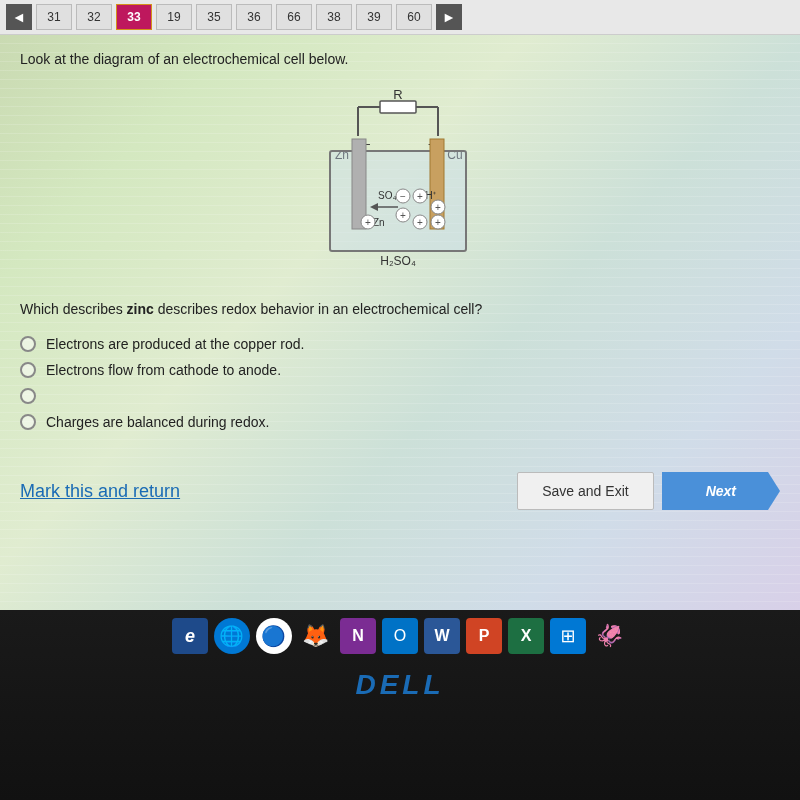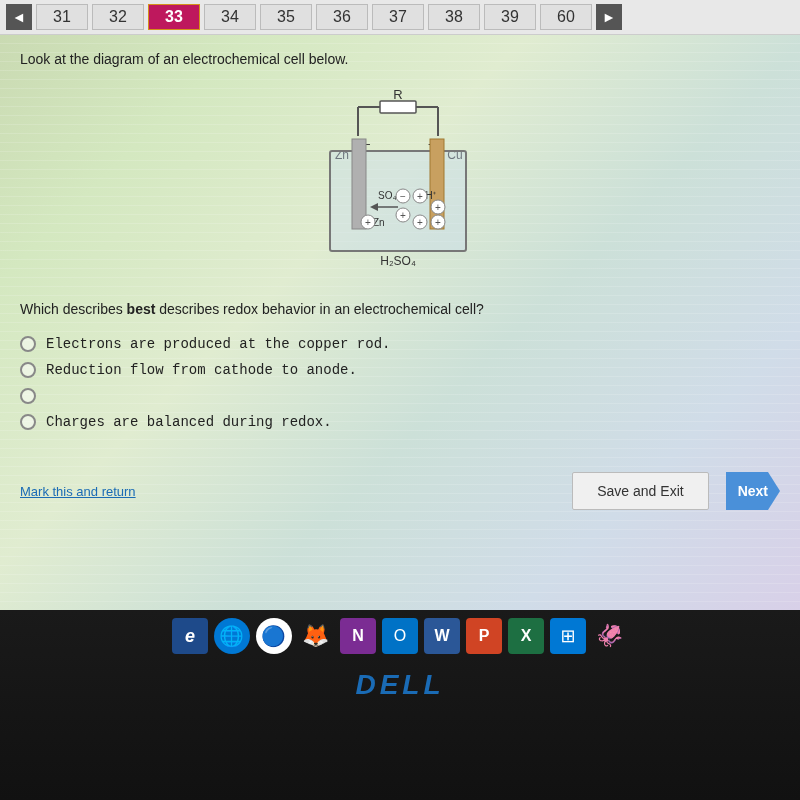--- a/index.html
+++ b/index.html
@@ -55,26 +55,26 @@
       border: none;
       cursor: pointer;
       font-size: 14px;
       display: flex;
       align-items: center;
       justify-content: center;
       font-weight: bold;
     }
 
     .nav-num {
-      width: 52px;
+      width: 36px;
       height: 26px;
       background: #e0e0e0;
       border: 1px solid #bbb;
       color: #333;
-      font-size: 16px;
+      font-size: 12px;
       display: flex;
       align-items: center;
       justify-content: center;
       cursor: pointer;
     }
 
     .nav-num.active {
       background: #be185d;
       color: white;
       border-color: #d4901a;
@@ -110,21 +110,20 @@
     }
 
     .question-text strong {
       font-weight: bold;
     }
 
     
     .options-list {
       list-style: none;
       margin-bottom: 16px;
-      font-family: Liberation Mono, monospace;
     }
 
     .option-item {
       display: flex;
       align-items: center;
       gap: 10px;
       margin-bottom: 10px;
       cursor: pointer;
     }
 
@@ -147,51 +146,52 @@
       display: flex;
       align-items: center;
       justify-content: space-between;
       padding: 10px 20px;
       position: relative;
       z-index: 5;
     }
 
     .mark-return-link {
       color: #1a6bb5;
-      font-size: 13px;
+      font-size: 18px;
       text-decoration: underline;
       cursor: pointer;
       background: none;
       border: none;
     }
 
     .button-group {
       display: flex;
-      gap: 17px;
+      gap: 8px;
     }
 
     .save-exit-btn {
       background: #f0f0f0;
       border: 1px solid #bbb;
       color: #333;
       padding: 10px 24px;
       font-size: 14px;
       cursor: pointer;
       border-radius: 2px;
     }
 
     .next-btn {
       background: #4a90d9;
       border: none;
       color: white;
-      padding: 10px 12px;
+      padding: 10px 44px;
       font-size: 14px;
       cursor: pointer;
       clip-path: polygon(0 0, calc(100% - 12px) 0, 100% 50%, calc(100% - 12px) 100%, 0 100%);
       font-weight: bold;
+      font-style: italic;
     }
 
     
     .taskbar {
       width: 800px;
       height: 190px;
       background: linear-gradient(180deg, #1a1a1a 0%, #111 100%);
       display: flex;
       flex-direction: column;
       align-items: center;
@@ -228,24 +228,24 @@
 </head>
 <body>
 
 <div class="quiz-container">
 
   <div class="nav-bar">
     <button class="nav-arrow">◄</button>
     <div class="nav-num">31</div>
     <div class="nav-num">32</div>
     <div class="nav-num active">33</div>
-    <div class="nav-num">34</div>
+    <div class="nav-num">19</div>
     <div class="nav-num">35</div>
     <div class="nav-num">36</div>
-    <div class="nav-num">37</div>
+    <div class="nav-num">66</div>
     <div class="nav-num">38</div>
     <div class="nav-num">39</div>
     <div class="nav-num">60</div>
     <button class="nav-arrow">►</button>
   </div>
 
   <div class="content-area">
     <p class="question-instruction">Look at the diagram of an electrochemical cell below.</p>
 
     <div class="diagram-container">
@@ -302,31 +302,31 @@
         <text x="130" y="145" text-anchor="middle" font-size="10" font-family="Arial" fill="#555">+</text>
 
         <circle cx="148" cy="141" r="7" fill="white" stroke="#888" stroke-width="1"></circle>
         <text x="148" y="145" text-anchor="middle" font-size="10" font-family="Arial" fill="#555">+</text>
 
         <text x="108" y="184" text-anchor="middle" font-size="12" font-family="Arial" fill="#333">H₂SO₄</text>
       </svg>
     </div>
 
     <p class="question-text">
-      <span>Which describes </span><strong>best</strong><span> describes redox behavior in an electrochemical cell?</span>
+      <span>Which describes </span><strong>zinc</strong><span> describes redox behavior in an electrochemical cell?</span>
     </p>
 
     <ul class="options-list">
       <li class="option-item">
         <div class="option-radio"></div>
         <span class="option-label">Electrons are produced at the copper rod.</span>
       </li>
       <li class="option-item">
         <div class="option-radio"></div>
-        <span class="option-label">Reduction flow from cathode to anode.</span>
+        <span class="option-label">Electrons flow from cathode to anode.</span>
       </li>
       <li class="option-item">
         <div class="option-radio"></div>
       </li>
       <li class="option-item">
         <div class="option-radio"></div>
         <span class="option-label">Charges are balanced during redox.</span>
       </li>
     </ul>
   </div>

